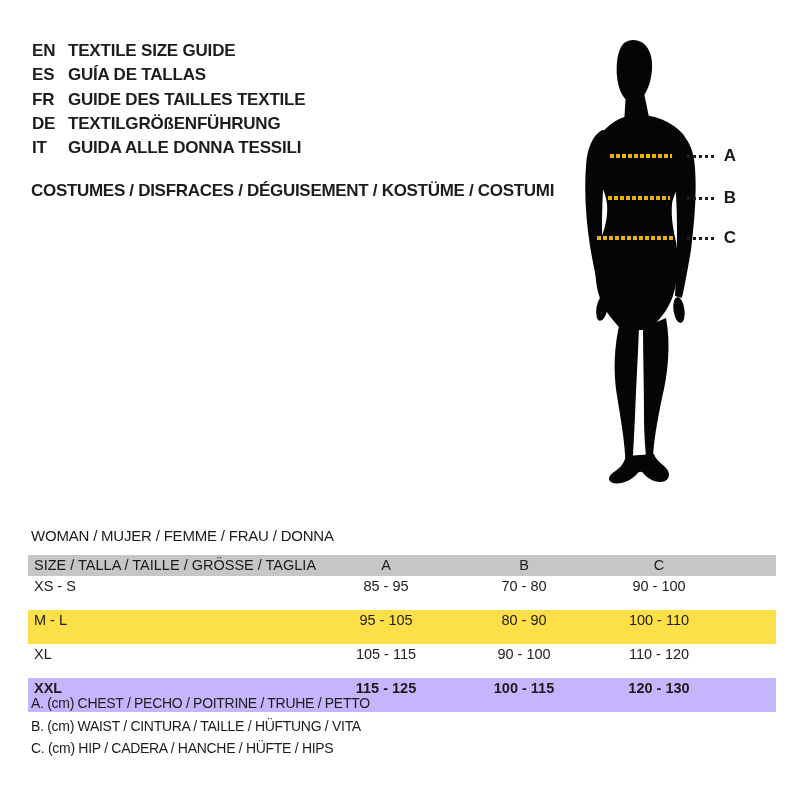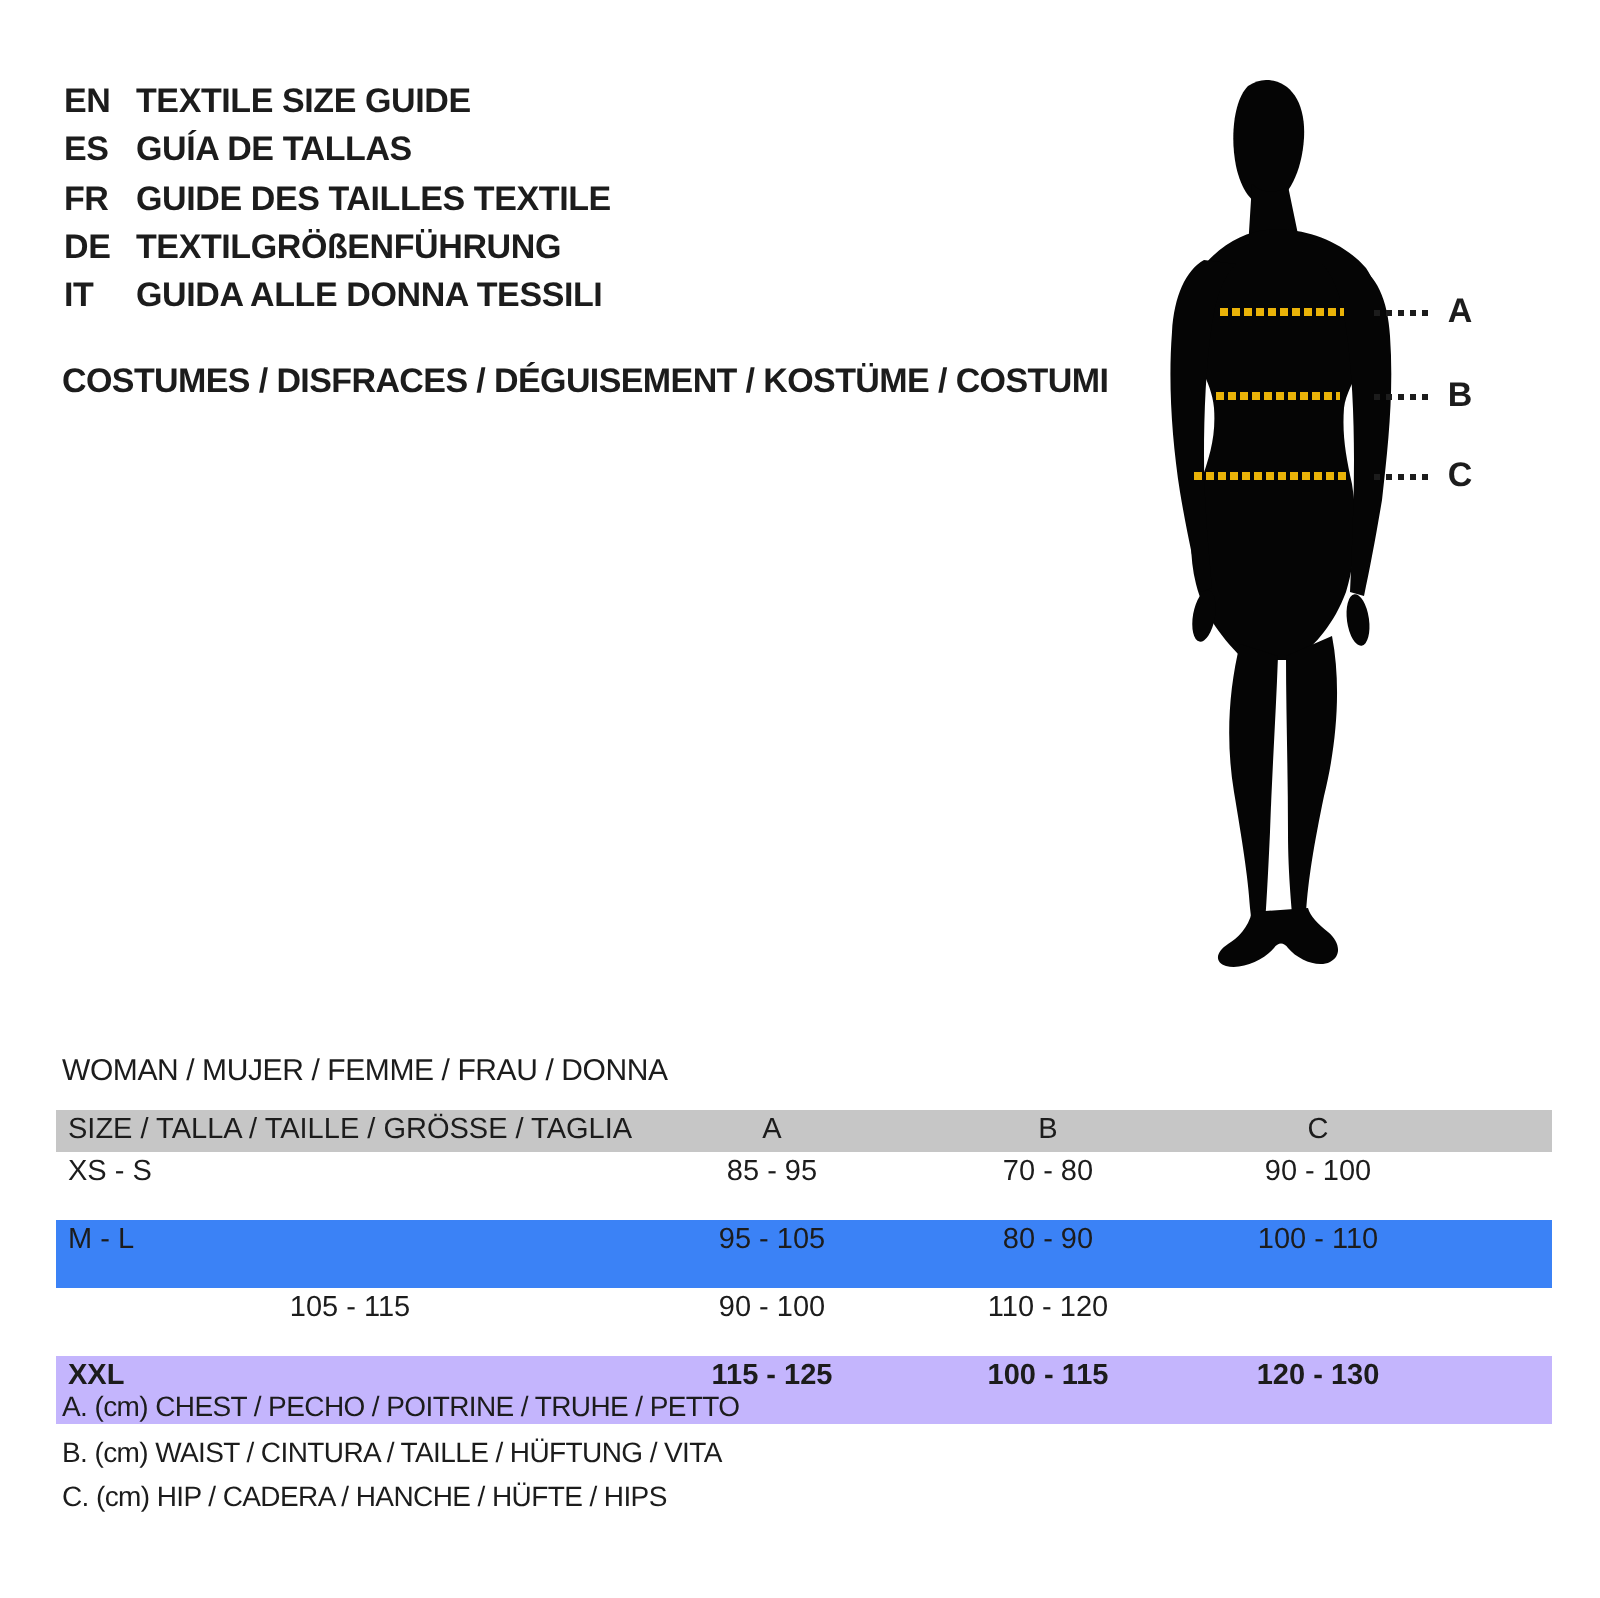--- a/index.html
+++ b/index.html
@@ -109,28 +109,29 @@
       <div class="c val">C</div>
       <div class="c"></div>
     </div>
     <div class="t-row">
       <div class="c lbl">XS - S</div>
       <div class="c val">85 - 95</div>
       <div class="c val">70 - 80</div>
       <div class="c val">90 - 100</div>
       <div class="c"></div>
     </div>
-    <div class="t-row" style="background: #3b82f6;">
+    <div class="t-row" style="background: #fde047;">
       <div class="c lbl">M - L</div>
       <div class="c val">95 - 105</div>
       <div class="c val">80 - 90</div>
       <div class="c val">100 - 110</div>
       <div class="c"></div>
     </div>
     <div class="t-row">
+      <div class="c lbl">XL</div>
       <div class="c val">105 - 115</div>
       <div class="c val">90 - 100</div>
       <div class="c val">110 - 120</div>
       <div class="c"></div>
     </div>
     <div class="t-row" style="background: #c4b5fd; font-weight: bold;">
       <div class="c lbl">XXL</div>
       <div class="c val">115 - 125</div>
       <div class="c val">100 - 115</div>
       <div class="c val">120 - 130</div>

